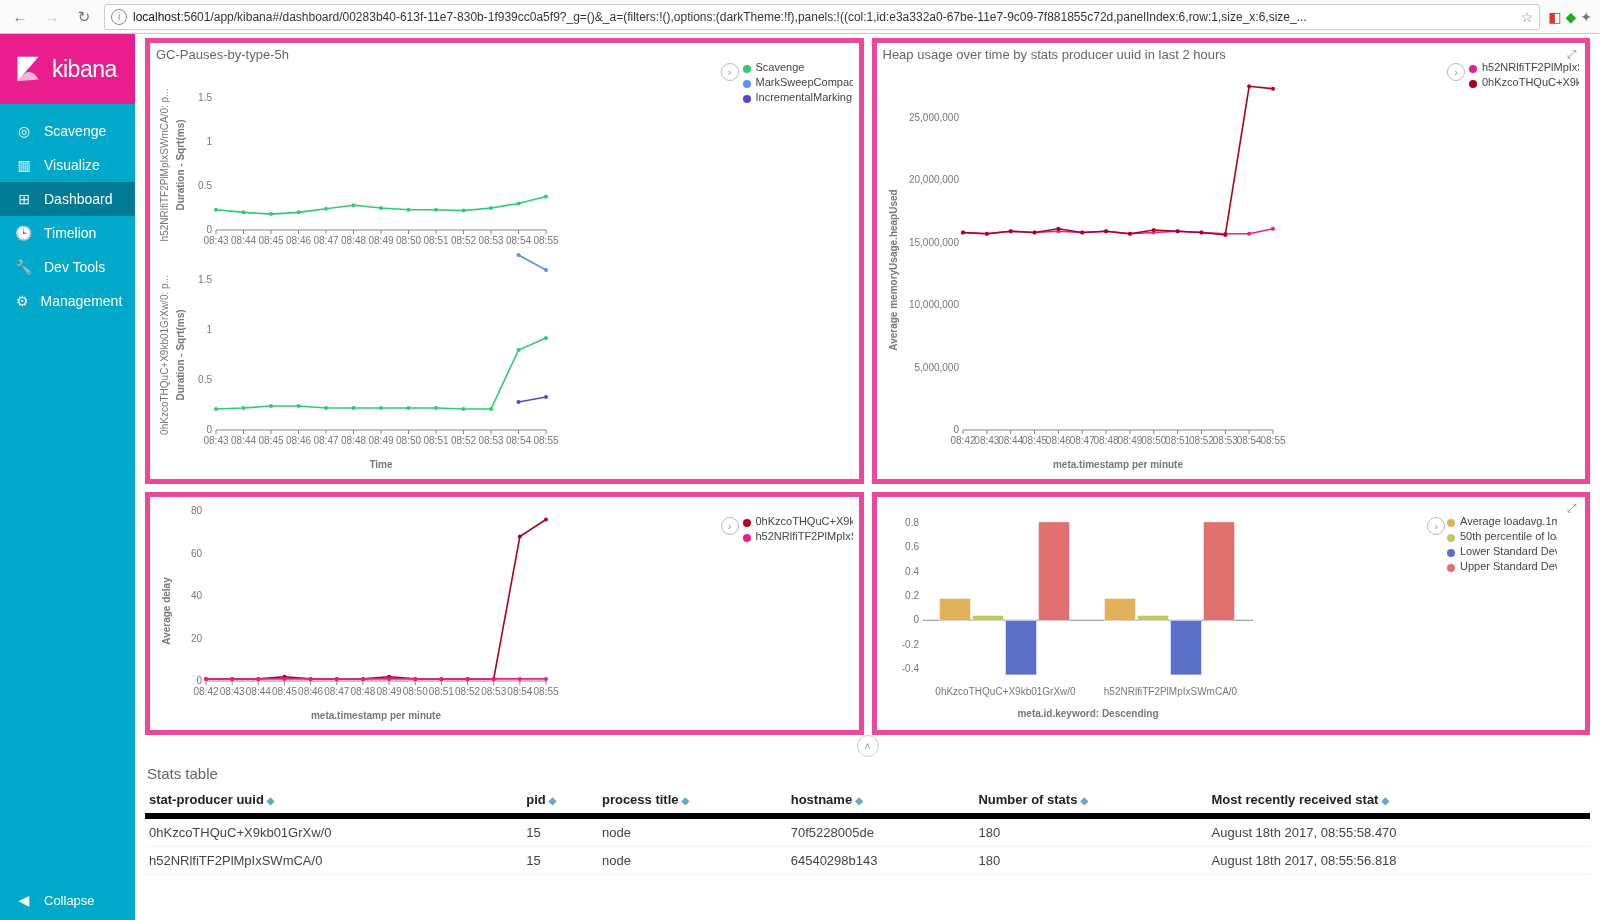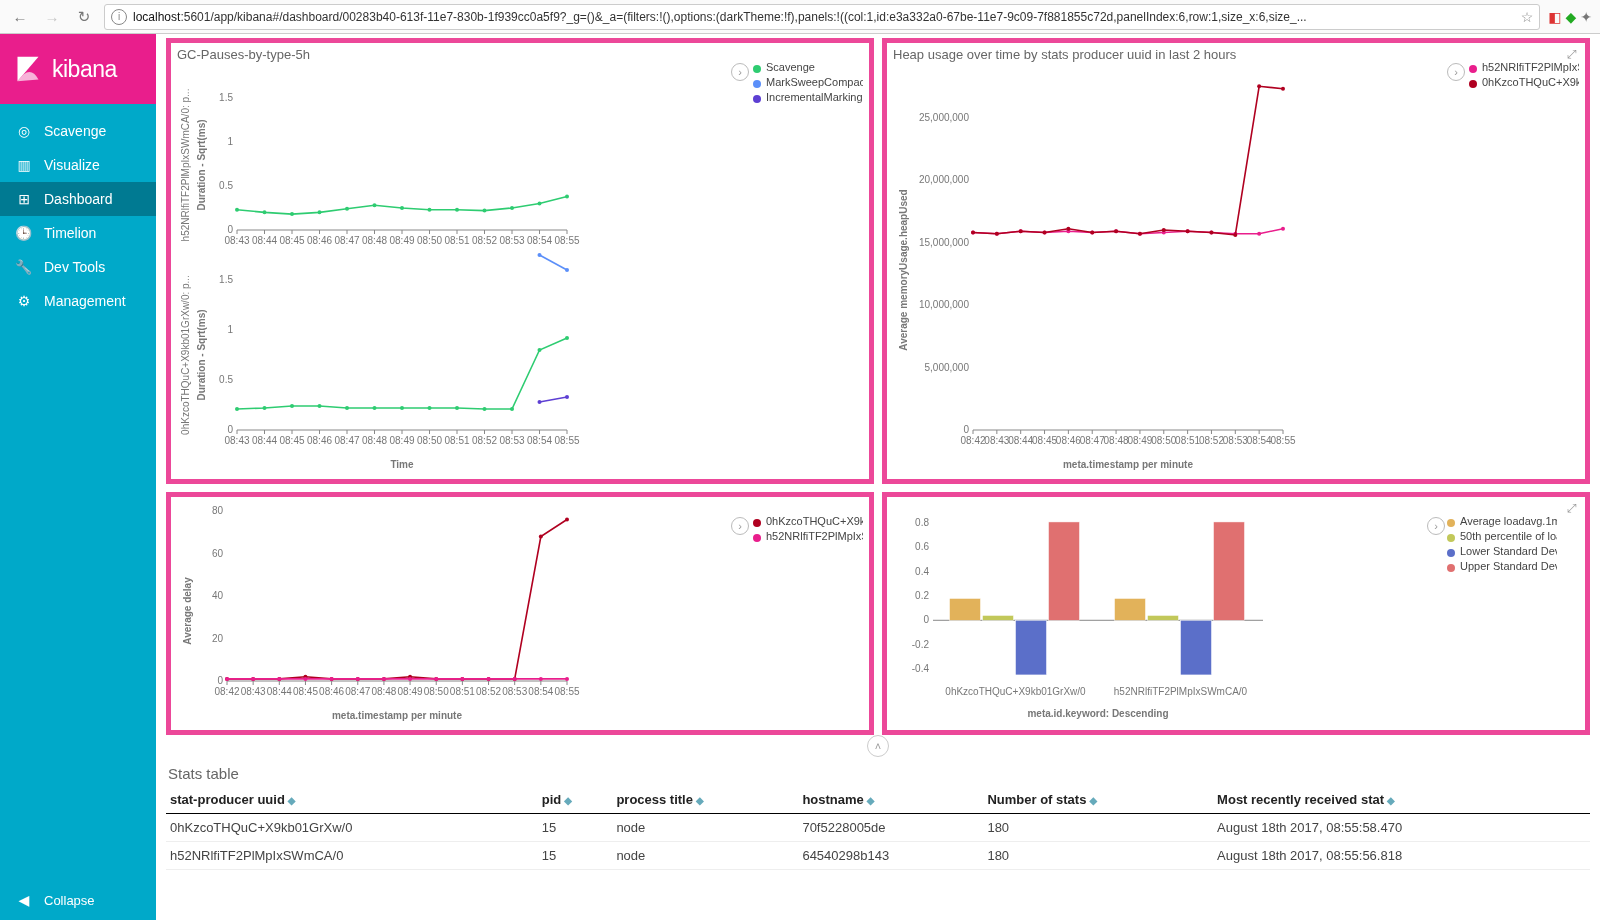--- a/index.html
+++ b/index.html
@@ -12,21 +12,21 @@
 .chrome .url-bar .info { width:16px;height:16px;border:1px solid #888;border-radius:50%;font-size:10px;display:flex;align-items:center;justify-content:center;color:#888;}
 .chrome .url-text { flex:1; white-space:nowrap; overflow:hidden; text-overflow:ellipsis; font-size:12px; color:#333; }
 .chrome .url-text .host { color:#111; }
 .chrome .star { color:#888; font-size:14px;}
 .chrome .ext { display:flex; gap:4px; font-size:14px;}
 .ext-red{color:#d33;} .ext-green{color:#2a2;} .ext-grey{color:#777;}
 
 .app { display:flex; height:calc(100% - 34px); }
 
 
-.sidebar { width:156px; background:#00a9c9; display:flex; flex-direction:column; }
+.sidebar { width:135px; background:#00a9c9; display:flex; flex-direction:column; }
 .logo { height:70px; background:#e91e8c; display:flex; align-items:center; padding-left:14px; gap:10px; color:#fff; font-size:23px; font-weight:400; letter-spacing:-0.5px;}
 .logo-mark { width:28px; height:28px; position:relative; }
 .logo-mark svg { width:100%; height:100%; }
 .nav { flex:1; padding-top:10px; }
 .nav-item { display:flex; align-items:center; gap:12px; padding:9px 16px; color:#fff; font-size:14px; cursor:pointer; }
 .nav-item.active { background:#007a92; }
 .nav-ico { width:16px; height:16px; display:flex; align-items:center; justify-content:center; font-size:14px;}
 .collapse { display:flex; align-items:center; gap:12px; padding:12px 16px; color:#fff; font-size:13px; cursor:pointer;}
 
 
@@ -41,21 +41,21 @@
 .legend { position:absolute; top:18px; right:6px; font-size:11px; }
 .legend div { display:flex; align-items:flex-end; gap:5px; margin-bottom:3px; white-space:nowrap; max-width:110px; overflow:hidden; text-overflow:ellipsis;}
 .legend .dot { width:8px; height:8px; border-radius:50%; flex-shrink:0;}
 
 svg.chart text { font-size:10px; fill:#777; }
 svg.chart .axis { stroke:#888; stroke-width:1; }
 svg.chart .tick { stroke:#888; stroke-width:1; }
 
 .trow-title { font-size:15px; color:#666; padding:8px 2px 4px;}
 table.stats { width:100%; border-collapse:collapse; font-size:13px;}
-table.stats th { text-align:left; font-weight:700; padding:6px 4px; border-bottom:1px solid #000000; color:#222;}
+table.stats th { text-align:left; font-weight:700; padding:6px 4px; border-bottom:6px solid #000000; color:#222;}
 table.stats th .sort{ color:#6ab; font-size:10px; margin-left:3px;}
 table.stats td { padding:6px 4px; border-bottom:1px solid #eee;}
 .scrolltop { width:22px;height:22px;border:1px solid #ccc;border-radius:50%;display:flex;align-items:center;justify-content:center;color:#999;margin:0 auto;font-size:11px; cursor:pointer;}
 </style>
 </head>
 <body>
 
 <div class="chrome">
   <div class="nav-btn">←</div>
   <div class="nav-btn" style="opacity:.4">→</div>

